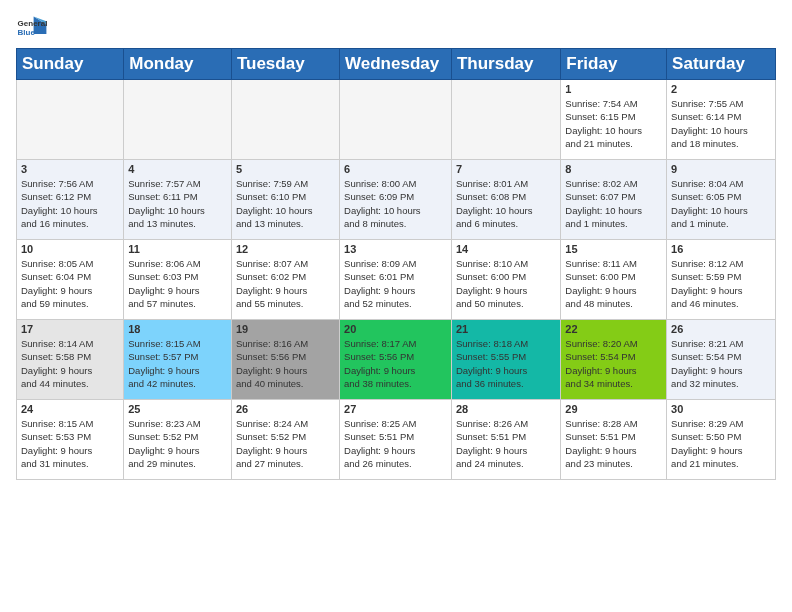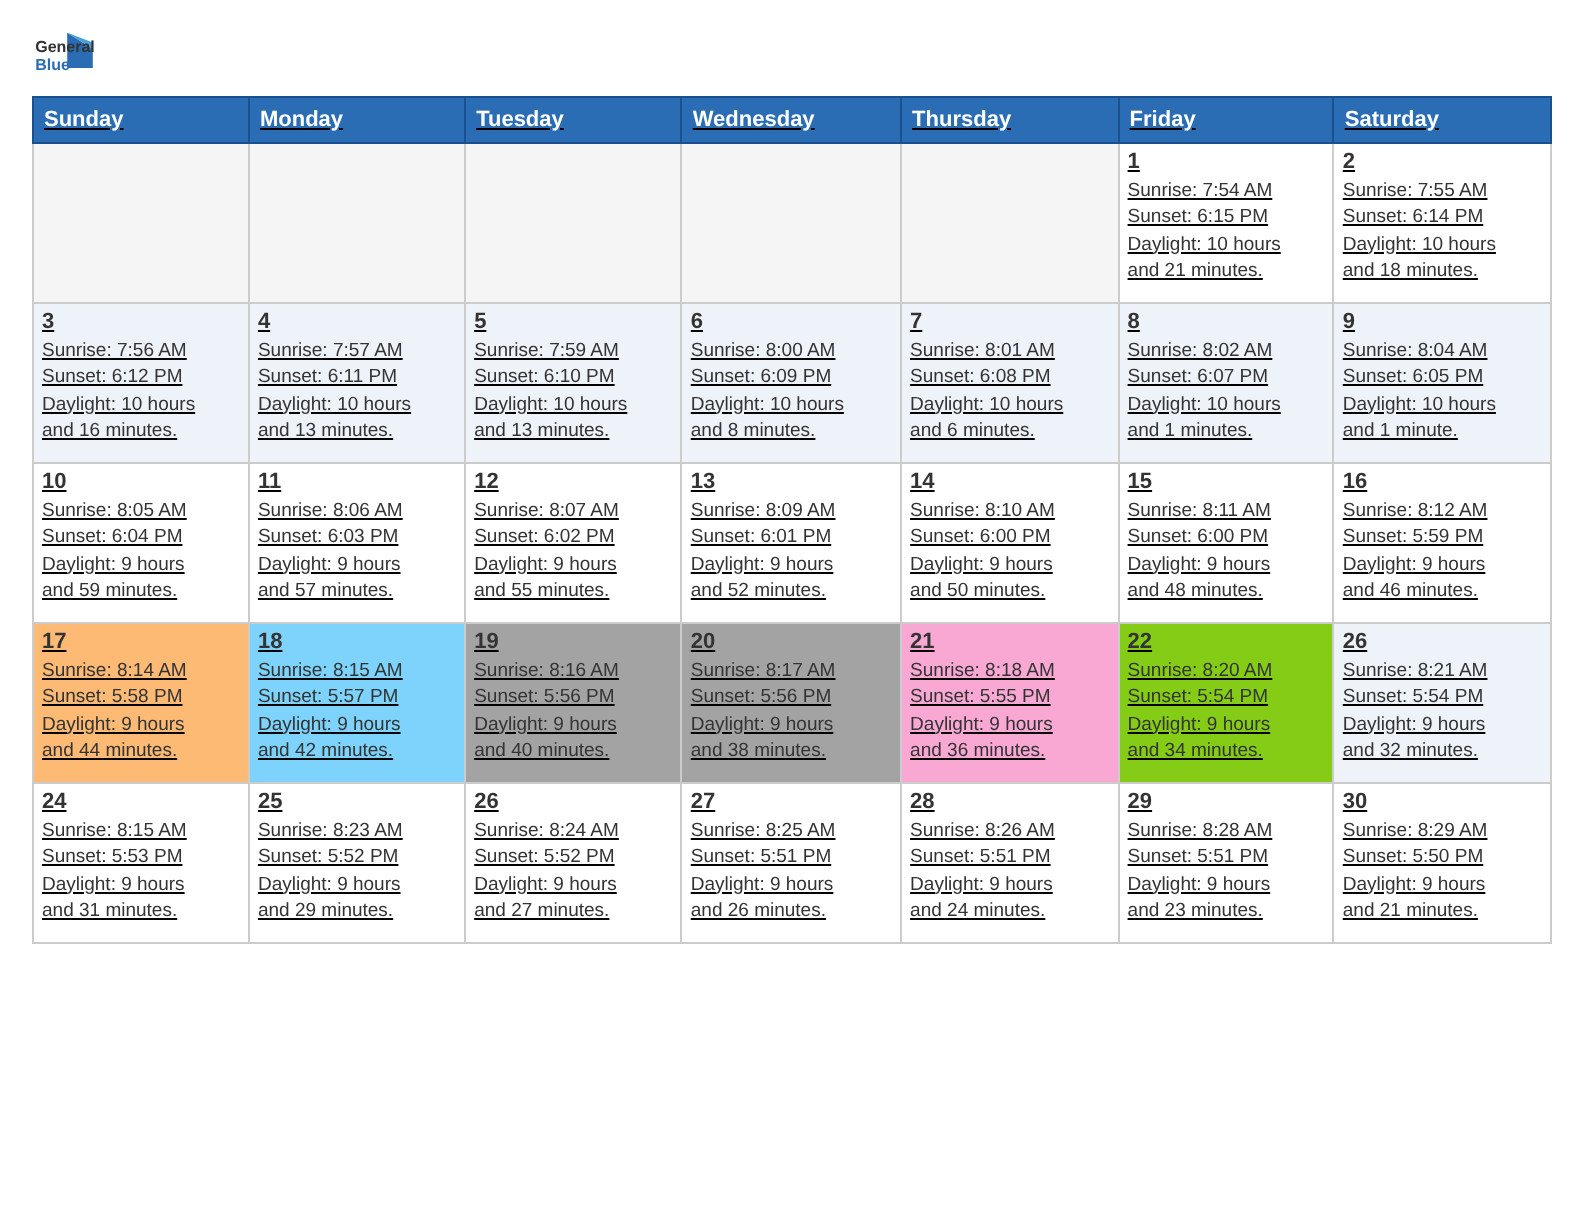--- a/index.html
+++ b/index.html
@@ -6,21 +6,20 @@
     body {
       font-family: Arial, sans-serif;
       background: #fff;
       width: 792px;
       min-height: 612px;
       overflow: hidden;
     }
     .page {
       width: 792px;
       padding: 10px 16px 10px 16px;
-      text-decoration: underline;
     }
     .header {
       display: flex;
       justify-content: space-between;
       align-items: flex-start;
       margin-bottom: 6px;
     }
     .logo {
       display: flex;
       align-items: center;
@@ -53,21 +52,21 @@
     .calendar {
       width: 100%;
       border-collapse: collapse;
       font-size: 10px;
     }
     .calendar th {
       background: #2a6db5;
       color: #fff;
       text-align: left;
       padding: 5px 5px;
-      font-size: 11px;
+      font-size: 17px;
       font-weight: bold;
       border: 1px solid #1a5090;
     }
     .calendar td {
       border: 1px solid #ccc;
       vertical-align: top;
       padding: 3px 4px;
       width: 113px;
       min-height: 78px;
       font-size: 9.5px;
@@ -281,21 +280,21 @@
             <span class="day-number">16</span>
             <div class="day-info">
               <div>Sunrise: 8:12 AM</div>
               <div>Sunset: 5:59 PM</div>
               <div>Daylight: 9 hours</div>
               <div>and 46 minutes.</div>
             </div>
           </td>
         </tr>
         <tr class="week-row">
-          <td style="background: #fdba74;">
+          <td style="background: #e5e5e5;">
             <span class="day-number">17</span>
             <div class="day-info">
               <div>Sunrise: 8:14 AM</div>
               <div>Sunset: 5:58 PM</div>
               <div>Daylight: 9 hours</div>
               <div>and 44 minutes.</div>
             </div>
           </td>
           <td style="background: #7dd3fc;">
             <span class="day-number">18</span>
@@ -308,30 +307,30 @@
           </td>
           <td style="background: #a3a3a3;">
             <span class="day-number">19</span>
             <div class="day-info">
               <div>Sunrise: 8:16 AM</div>
               <div>Sunset: 5:56 PM</div>
               <div>Daylight: 9 hours</div>
               <div>and 40 minutes.</div>
             </div>
           </td>
-          <td style="background: #a3a3a3;">
+          <td style="background: #22c55e;">
             <span class="day-number">20</span>
             <div class="day-info">
               <div>Sunrise: 8:17 AM</div>
               <div>Sunset: 5:56 PM</div>
               <div>Daylight: 9 hours</div>
               <div>and 38 minutes.</div>
             </div>
           </td>
-          <td style="background: #f9a8d4;">
+          <td style="background: #14b8a6;">
             <span class="day-number">21</span>
             <div class="day-info">
               <div>Sunrise: 8:18 AM</div>
               <div>Sunset: 5:55 PM</div>
               <div>Daylight: 9 hours</div>
               <div>and 36 minutes.</div>
             </div>
           </td>
           <td style="background: #84cc16;">
             <span class="day-number">22</span>

